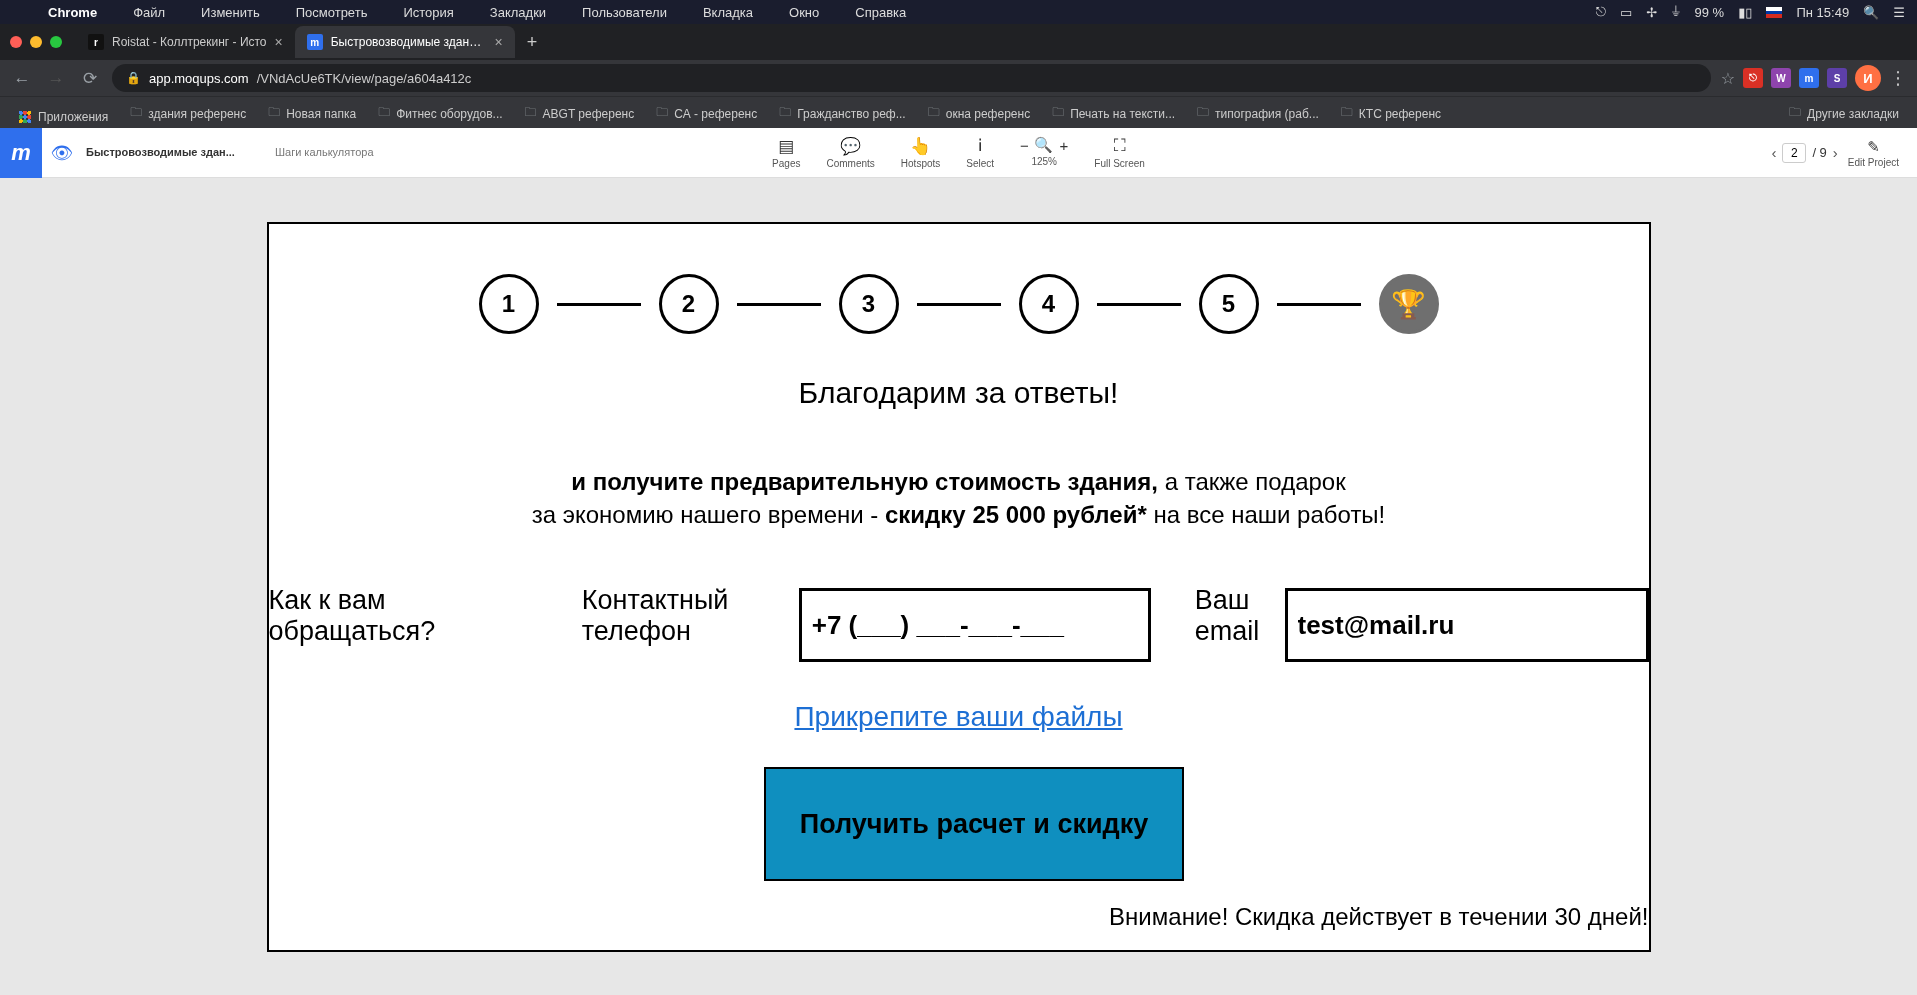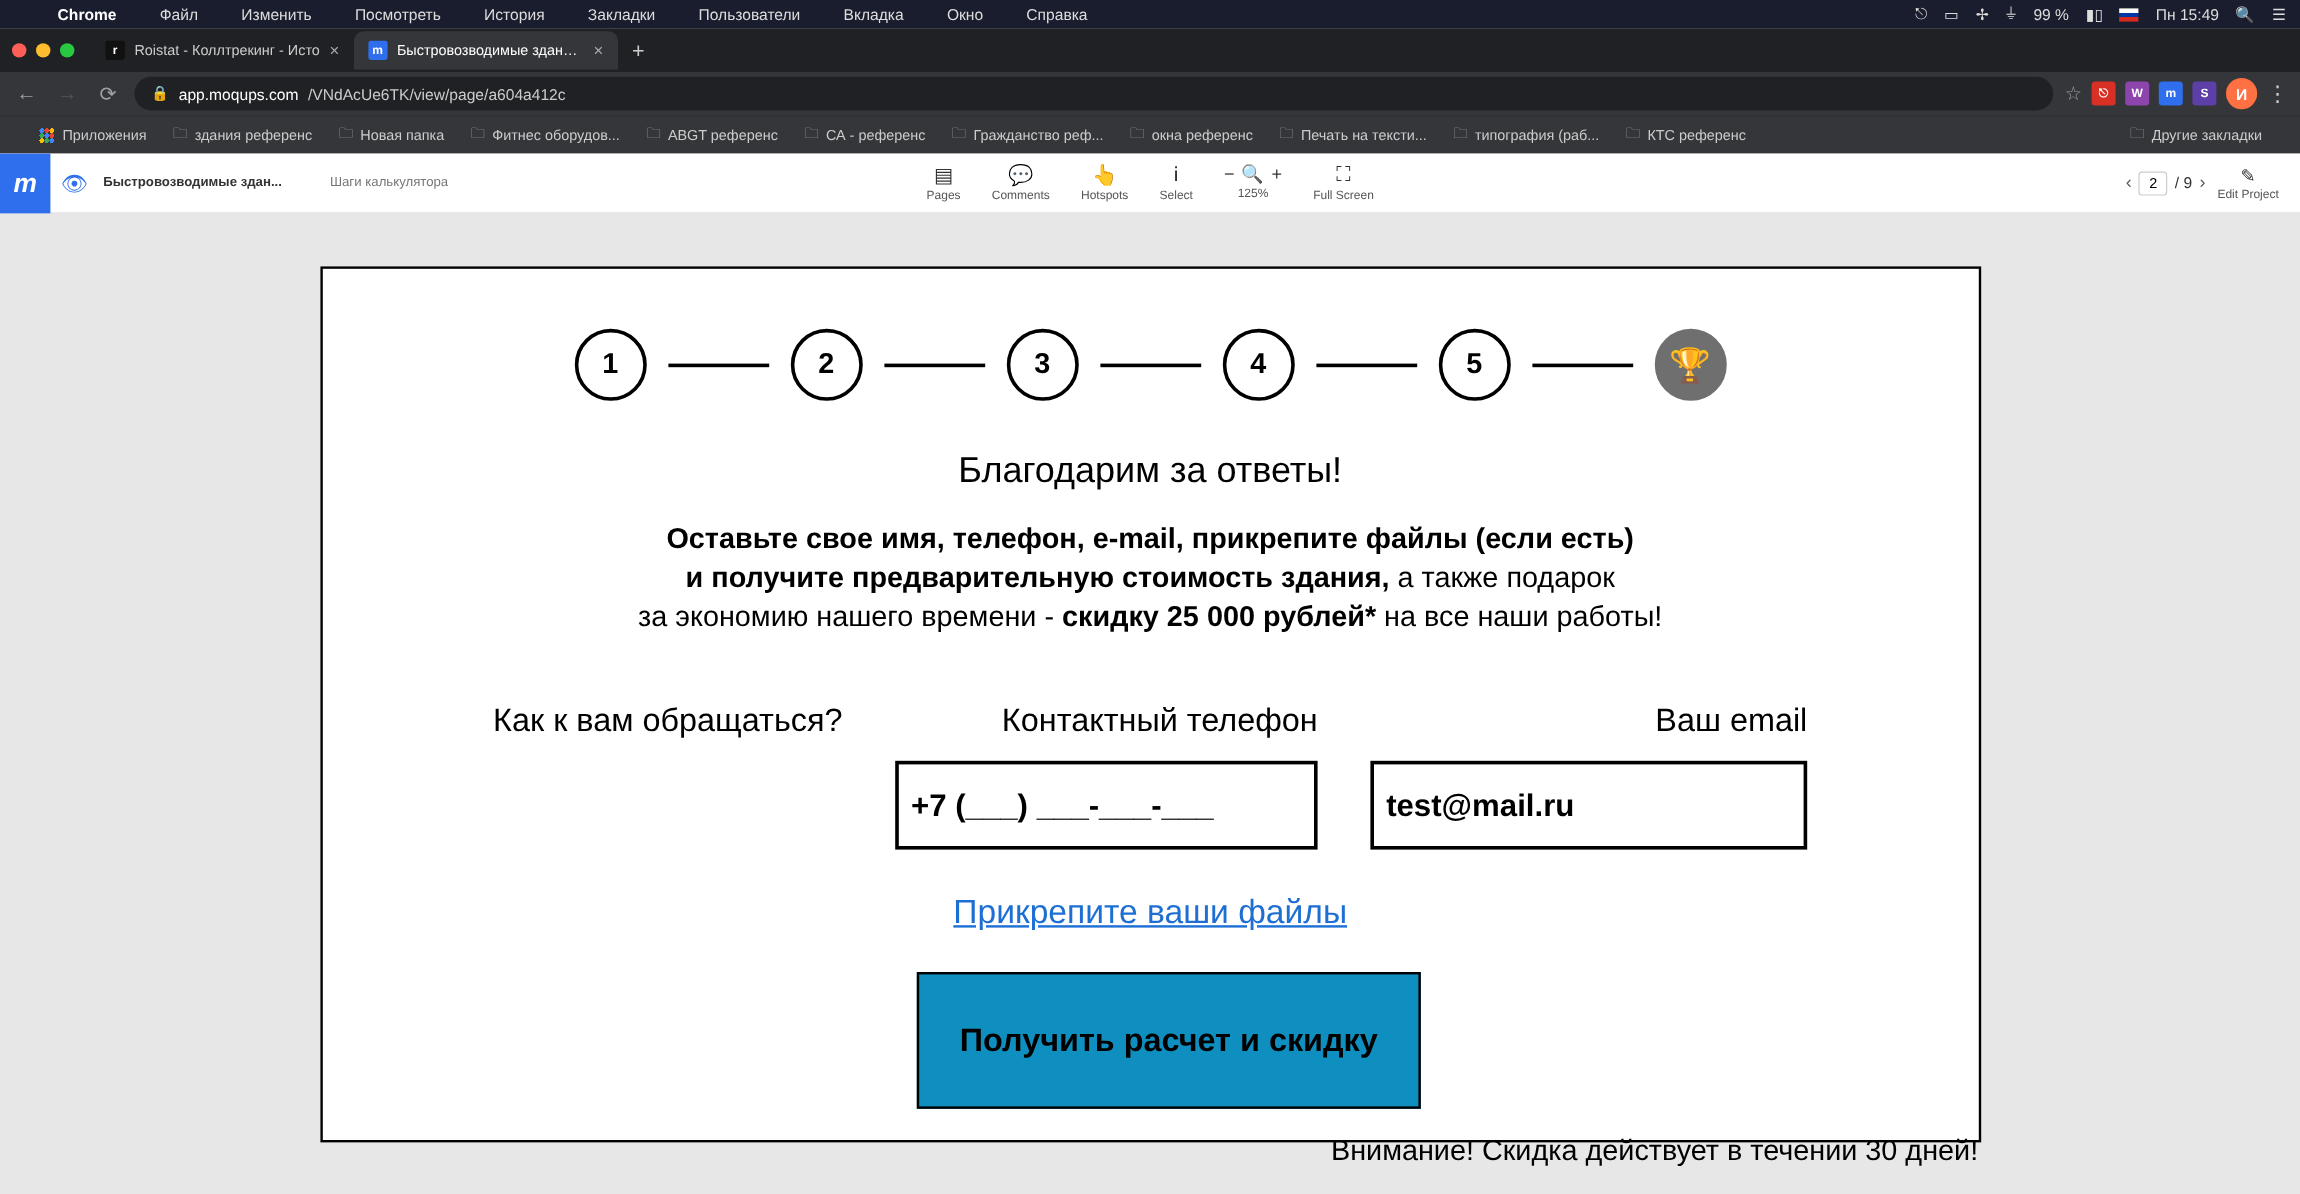--- a/index.html
+++ b/index.html
@@ -35,21 +35,21 @@
 .url-field .lock { color: #9aa0a6; font-size: 12px; }
 .url-field .domain { color: #fff; }
 .url-actions { display: flex; gap: 8px; align-items: center; }
 .ext { width: 20px; height: 20px; border-radius: 3px; display: flex; align-items: center; justify-content: center; font-size: 10px; font-weight: 700; color: #fff; }
 .ext-star { color: #9aa0a6; font-size: 16px; width: auto; }
 .ext-red { background: #d93025; } .ext-w { background: #8e44ad; } .ext-m { background: #2f6fed; } .ext-s { background: #5d3fa8; }
 .avatar { width: 26px; height: 26px; border-radius: 50%; background: #ff7043; color: #fff; display: flex; align-items: center; justify-content: center; font-size: 13px; font-weight: 600; }
 .menu-dots { color: #ccc; font-size: 18px; }
 
 
-.bookmarks { height: 32px; background: #35363a; border-top: 1px solid #2a2b2e; display: flex; align-items: center; padding: 0 24px; gap: 6px; font-size: 12px; color: #ccc; }
+.bookmarks { height: 32px; background: #35363a; border-top: 1px solid #2a2b2e; display: flex; align-items: flex-end; padding: 0 10px; gap: 6px; font-size: 12px; color: #ccc; }
 .bm { display: flex; align-items: center; gap: 6px; padding: 4px 8px; }
 .bm .folder { color: #9aa0a6; }
 .bm-apps .grid-icon { width: 14px; height: 14px; display: inline-block; position: relative; }
 .bm-apps .grid-icon::before { content: ""; position: absolute; inset: 0; background:
   radial-gradient(circle at 20% 20%, #4285f4 2px, transparent 2px),
   radial-gradient(circle at 50% 20%, #ea4335 2px, transparent 2px),
   radial-gradient(circle at 80% 20%, #fbbc05 2px, transparent 2px),
   radial-gradient(circle at 20% 50%, #34a853 2px, transparent 2px),
   radial-gradient(circle at 50% 50%, #4285f4 2px, transparent 2px),
   radial-gradient(circle at 80% 50%, #ea4335 2px, transparent 2px),
@@ -84,21 +84,21 @@
 .step { width: 60px; height: 60px; border: 3px solid #000; border-radius: 50%; display: flex; align-items: center; justify-content: center; font-size: 24px; font-weight: 700; background: #fff; }
 .step.final { background: #6f6f6f; border-color: #6f6f6f; }
 .step-line { width: 84px; height: 3px; background: #000; margin: 0 18px; }
 .trophy { font-size: 28px; color: #000; }
 
 .headline { text-align: center; font-size: 30px; font-weight: 400; margin-top: 42px; color: #000; }
 .subtext { text-align: center; margin-top: 24px; font-size: 24px; line-height: 1.35; color: #000; }
 .subtext b { font-weight: 700; }
 
 .form-row { display: flex; justify-content: center; gap: 44px; margin-top: 54px; }
-.field { display: flex; flex-direction: column; align-items: flex-end; }
+.field { display: flex; flex-direction: row; align-items: center; }
 .field-label { font-size: 27px; font-weight: 400; margin-bottom: 18px; color: #000; }
 .field input { width: 364px; height: 74px; border: 3px solid #000; font-size: 26px; font-weight: 700; padding: 0 10px; font-family: inherit; }
 .field input::placeholder { color: #000; font-weight: 700; }
 .field.narrow input { width: 352px; }
 
 .attach { text-align: center; margin-top: 36px; }
 .attach a { color: #1d6fd4; font-size: 28px; text-decoration: underline; }
 
 .submit-wrap { display: flex; justify-content: center; margin-top: 34px; padding-left: 31px; }
 .submit-btn { width: 420px; height: 114px; background: #0f8fbf; border: 2px solid #000; color: #000; font-size: 27px; font-weight: 700; cursor: pointer; }
@@ -295,21 +295,21 @@
       <div class="step">5</div>
       <div class="step-line"></div>
       <div class="step final">
           <span class="trophy">🏆</span>
         </div>
     </div>
 
     <div class="headline">Благодарим за ответы!</div>
 
     <div class="subtext">
-      <b>Оставьте свое имя, телефон, e-mail, прикрепите файлы (если есть)</b><br>
+      <br>
       <b>и получите предварительную стоимость здания,</b><span> а также подарок</span><br>
       <span>за экономию нашего времени - </span><b>скидку 25 000 рублей*</b><span> на все наши работы!</span>
     </div>
 
     <div class="form-row">
       <div class="field narrow">
         <div class="field-label">Как к вам обращаться?</div>
       </div>
       <div class="field narrow">
         <div class="field-label">Контактный телефон</div>

